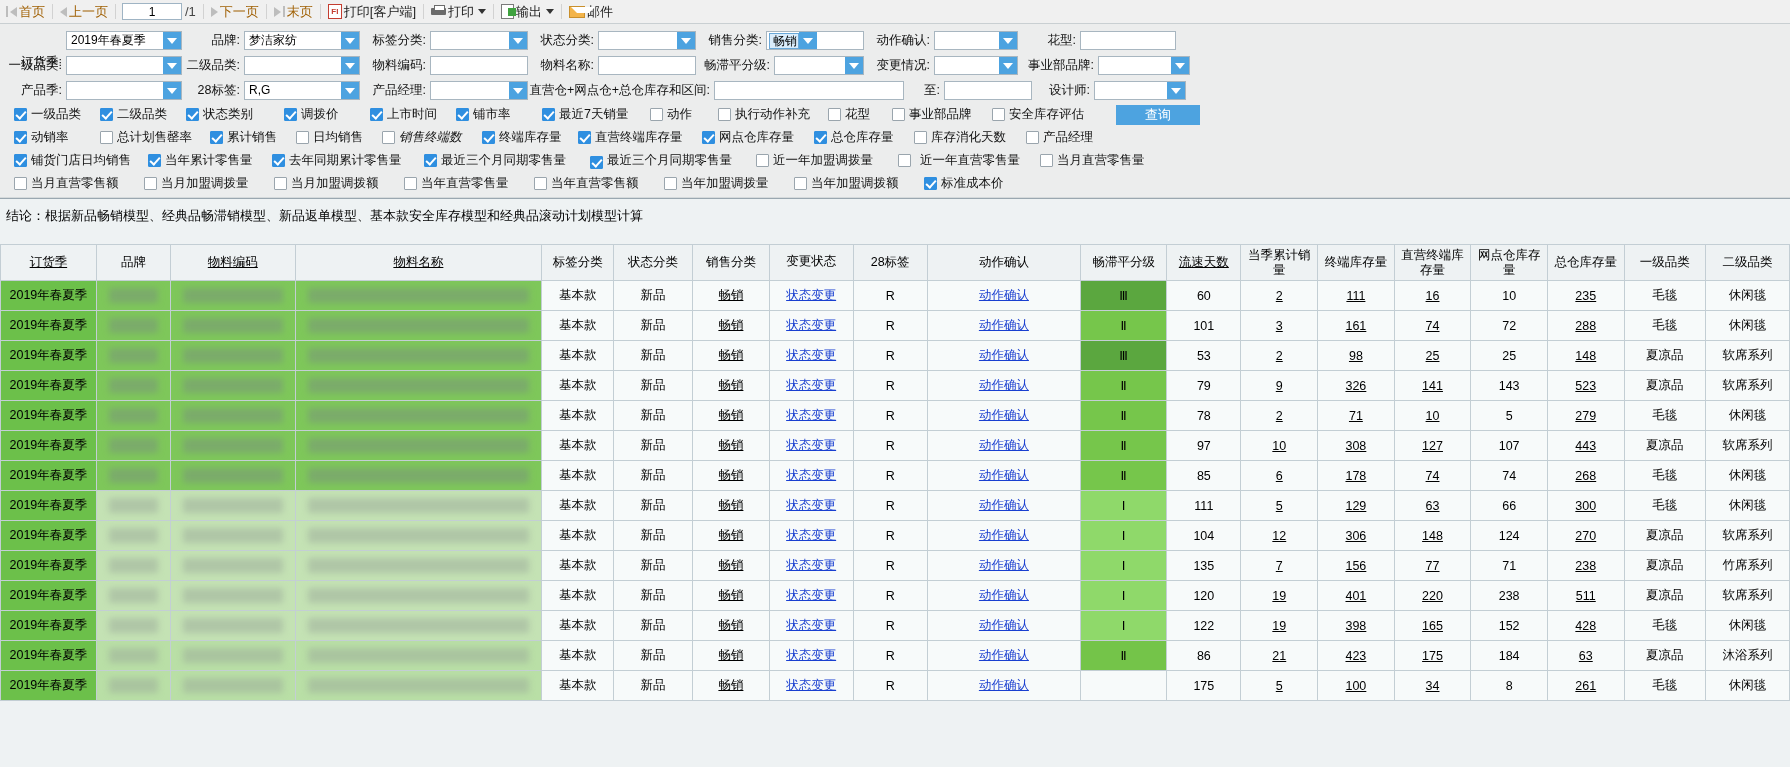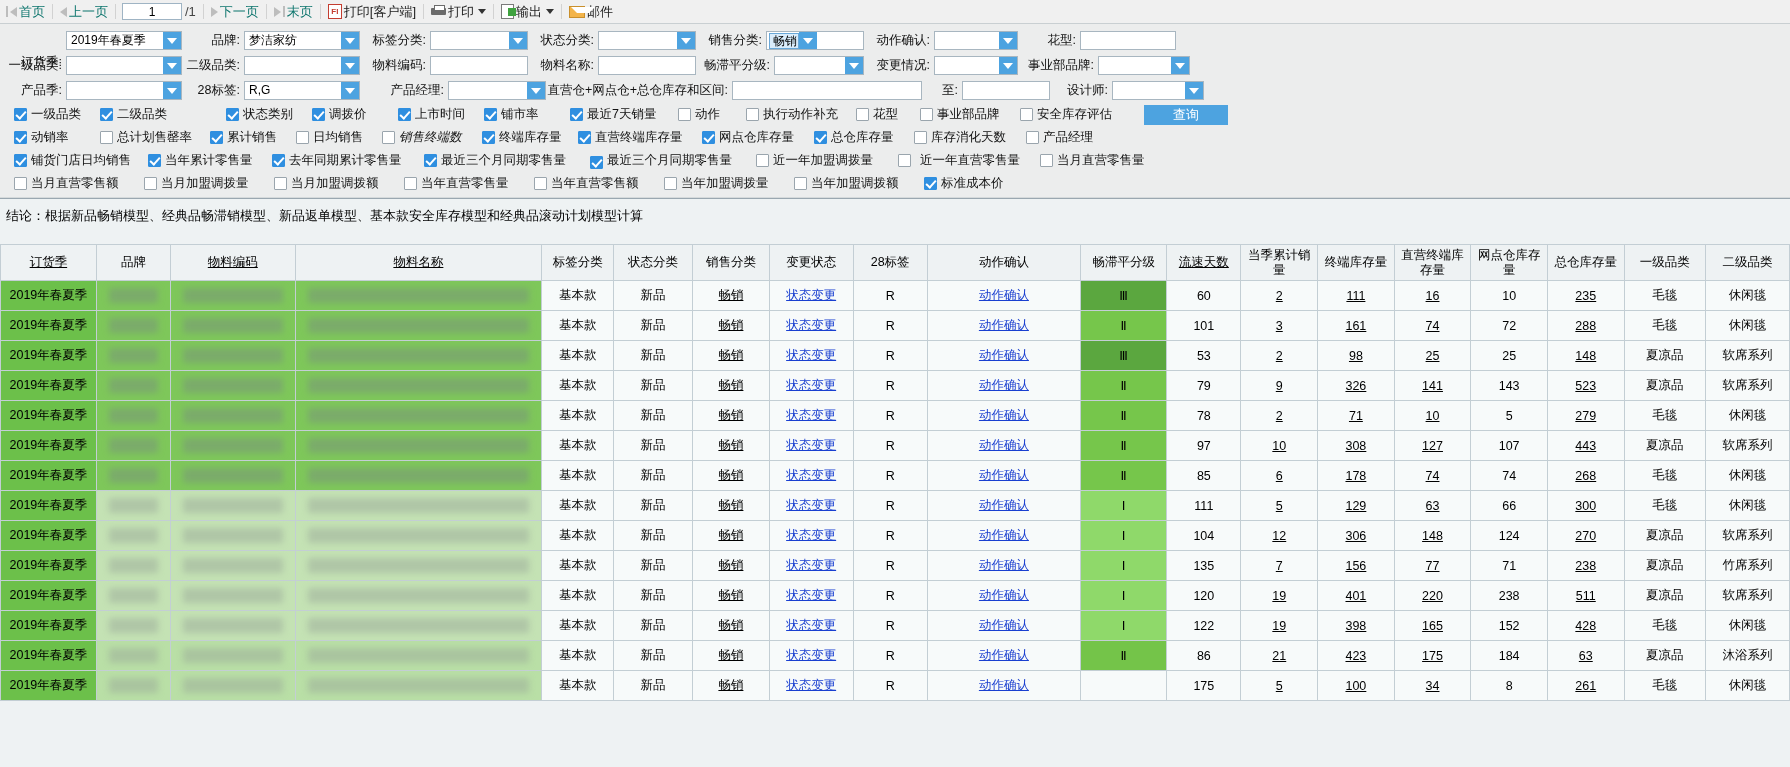--- a/index.html
+++ b/index.html
@@ -26,21 +26,21 @@
     white-space: nowrap;
   }
   .tb-item {
     display: inline-flex;
     align-items: center;
     gap: 2px;
     padding: 1px 4px;
     height: 21px;
     color: #222;
   }
-  .tb-item.disabled { color: #0f766e; }
+  .tb-item.disabled { color: #a16207; }
   .tb-sep {
     width: 1px; height: 15px; background: #d2d2d2; margin: 0 3px;
     display: inline-block;
   }
   .tb-page-input {
     width: 60px; height: 17px;
     border: 1px solid #9fb4c4;
     background: #fff;
     text-align: center;
     font-size: 12px;
@@ -431,21 +431,21 @@
       <div class="fld">
         <div class="flabel" style="width: 62px;">28标签:</div>
         <div class="combo" style="width: 116px;">
           <div class="val">R,G</div>
           <div class="arrow">
             <i></i>
           </div>
         </div>
       </div>
       <div class="fld">
-        <div class="flabel" style="width: 88px;">产品经理:</div>
+        <div class="flabel" style="width: 70px;">产品经理:</div>
         <div class="combo" style="width: 98px;">
           <div class="val"></div>
           <div class="arrow">
             <i></i>
           </div>
         </div>
       </div>
       <div class="fld">
         <div class="flabel" style="width: 186px;">直营仓+网点仓+总仓库存和区间:</div>
         <div class="textin" style="width: 190px;"></div>
@@ -466,21 +466,21 @@
     </div>
   <div class="cbrow" id="cbrow0">
       <div class="cb" style="width: 86px;">
         <span class="box on"></span>
         <span>一级品类</span>
       </div>
       <div class="cb" style="width: 86px;">
         <span class="box on"></span>
         <span>二级品类</span>
       </div>
-      <div class="cb" style="width: 86px; margin-left: 40px;">
+      <div class="cb" style="width: 98px;">
         <span class="box on"></span>
         <span>状态类别</span>
       </div>
       <div class="cb" style="width: 86px;">
         <span class="box on"></span>
         <span>调拨价</span>
       </div>
       <div class="cb" style="width: 86px;">
         <span class="box on"></span>
         <span>上市时间</span>
@@ -639,21 +639,21 @@
   <table class="grid">
     <thead>
         <tr id="grid-head">
           <th style="width: 80px; text-decoration: underline;">订货季</th>
           <th style="width: 62px;">品牌</th>
           <th class="u" style="width: 104px;">物料编码</th>
           <th class="u" style="width: 206px;">物料名称</th>
           <th style="width: 60px;">标签分类</th>
           <th style="width: 66px;">状态分类</th>
           <th style="width: 64px;">销售分类</th>
-          <th style="width: 70px;">变更状态</th>
+          <th style="width: 70px; font-family: Liberation Mono, monospace;">变更状态</th>
           <th style="width: 62px;">28标签</th>
           <th style="width: 128px;">动作确认</th>
           <th style="width: 72px;">畅滞平分级</th>
           <th class="u" style="width: 62px;">流速天数</th>
           <th style="width: 64px;">当季累计销量</th>
           <th style="width: 64px;">终端库存量</th>
           <th style="width: 64px;">直营终端库存量</th>
           <th style="width: 64px;">网点仓库存量</th>
           <th style="width: 64px;">总仓库存量</th>
           <th style="width: 68px;">一级品类</th>

